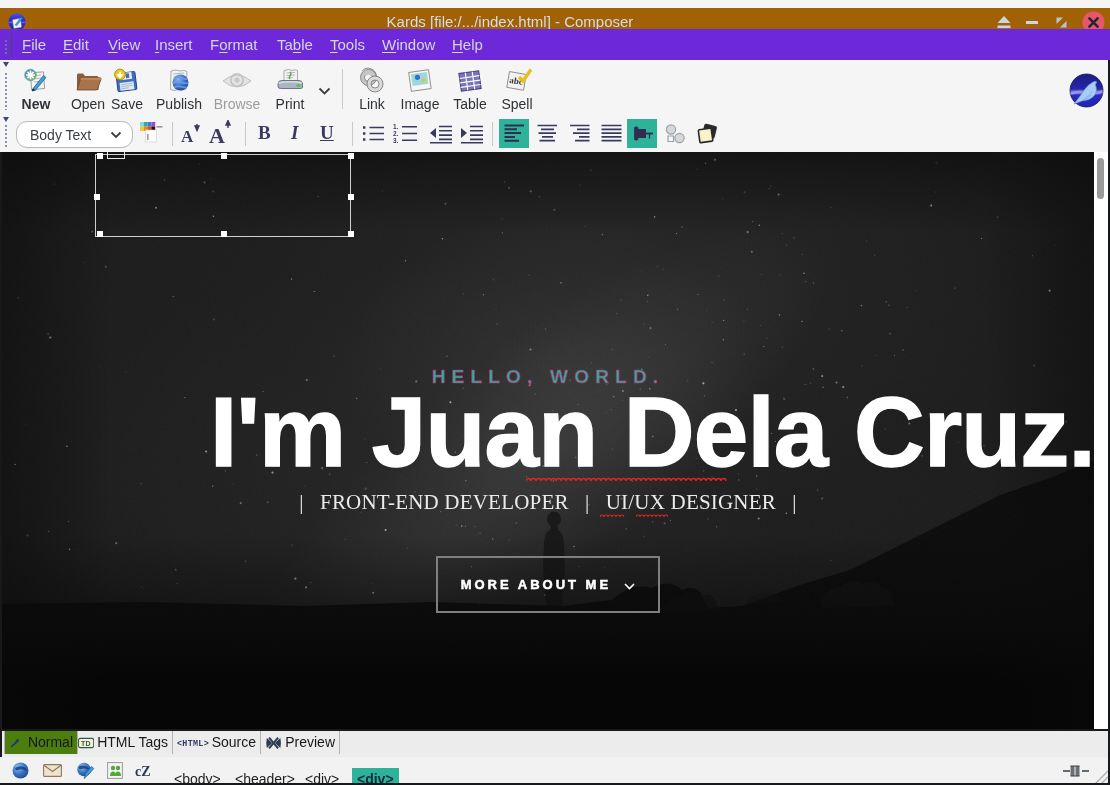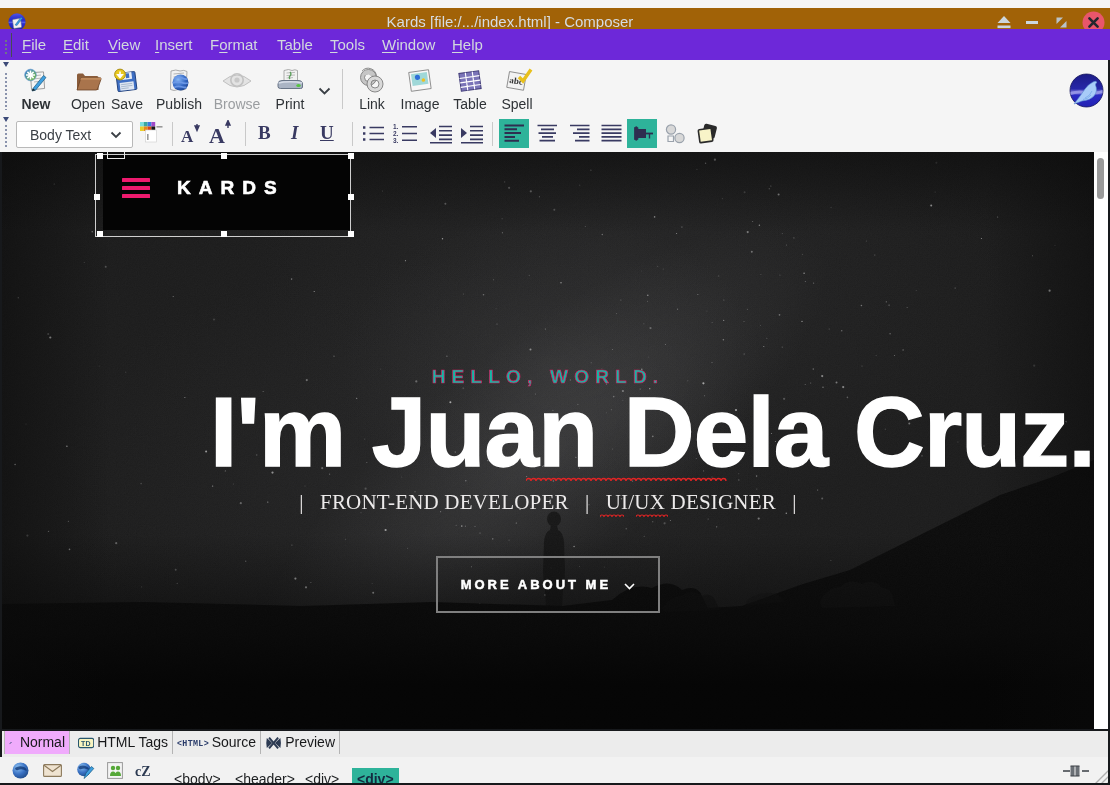--- a/index.html
+++ b/index.html
@@ -272,21 +272,21 @@
 <path d="M1.5 19 Q8 16.5 17 18 Q27 19.5 33.5 17 L33.5 20 Q26 22.5 17 21 Q8 19.5 1.5 22 Z" fill="#9a9ae8" opacity="0.85"></path>
 <path d="M5 31 Q12 22 16 16 Q19 11.5 24 9 Q27 7.5 28 9.5 Q26 10.5 26.5 12 Q29 18 25 23 Q21 27.5 13 28 Q8 30 5 31 Z" fill="#a8ccf8" stroke="#5888d0" stroke-width="0.6"></path>
 <path d="M16 25 Q21 23 23 18 M14 26.5 Q19 26 22 22" stroke="#78aae8" stroke-width="0.8" fill="none"></path>
 </svg>
 
 </div>
 
 <div class="abs" id="formatbar">
   <div class="grippy" style="left:4px; top:8px; height:24px;"></div>
     <div class="abs" style="left:3px; top:1px; width:0; height:0; border-left:3.5px solid transparent; border-right:3.5px solid transparent; border-top:5px solid #3c4a78;"></div>
-  <div class="abs" style="left:16px; top:5px; width:117px; height:27px; background:#fff; border:1px solid #b9b9b9; border-radius:2px;">
+  <div class="abs" style="left:16px; top:5px; width:117px; height:27px; background:#fff; border:1px solid #b9b9b9; border-radius:11px;">
   <span style="position:absolute; left:13px; top:5px; font-size:14px; color:#3a3f45;">Body Text</span>
   <svg style="position:absolute; right:10px; top:9px;" width="12" height="8" viewBox="0 0 12 8">
         <path d="M1.5 1.5 L6 6 L10.5 1.5" stroke="#3a3f45" stroke-width="1.8" fill="none"></path>
       </svg>
 </div>
 <svg class="abs" style="left:140px; top:6px;" width="26" height="24" viewBox="0 0 26 24">
   <rect x="0" y="0" width="3.8" height="4.5" fill="#7ae0e0"></rect>
       <rect x="3.8" y="0" width="3.8" height="4.5" fill="#3aa8a0"></rect>
       <rect x="7.6" y="0" width="3.8" height="4.5" fill="#3a7ae0"></rect>
       <rect x="11.4" y="0" width="3.8" height="4.5" fill="#a048c8"></rect>
@@ -739,26 +739,20 @@
     <path d="M0 452 L140 450 L300 454 L430 450 L560 454 L610 448 Q630 430 650 436 Q668 426 680 438 Q695 432 700 444 L706 456 L740 454 L798 433 L848 418 L898 393 L948 368 L998 343 L1048 326 L1092 308 L1092 579 L0 579 Z" fill="#070707"></path>
     <g fill="#0d0d0d" opacity="0.9">
       <path d="M818 450 q6 -14 20 -15 q10 -9 22 -3 q12 -6 20 4 q10 0 11 10 l2 8 L820 456 Z"></path>
       <path d="M660 456 q8 -12 20 -12 q10 -8 20 0 q10 -4 14 6 l4 8 L662 460 Z" opacity="0.7"></path>
       <path d="M745 448 q14 -10 30 -6 l8 8 -40 4 Z" opacity="0.5"></path>
     </g>
     <rect x="0" y="0" width="1092" height="579" filter="url(#grain)" opacity="0.04"></rect>
   </svg>
   <div class="abs" id="vignette"></div>
 
-  <div class="abs" id="logobox">
-    <div class="hambar" style="top:23px;"></div>
-    <div class="hambar" style="top:31px;"></div>
-    <div class="hambar" style="top:39px;"></div>
-    <div id="kardstext">KARDS</div>
-  </div>
   <div class="abs" id="seldash"></div>
   <div class="abs" style="left:105px; top:0px; width:18px; height:7px; border:1px solid #e8e8e8; border-top:none;"></div>
   <div class="handle" style="left:95px; top:1px;"></div>
   <div class="handle" style="left:219px; top:1px;"></div>
   <div class="handle" style="left:346px; top:1px;"></div>
   <div class="handle" style="left:92px; top:42px;"></div>
   <div class="handle" style="left:346px; top:42px;"></div>
   <div class="handle" style="left:95px; top:79px;"></div>
   <div class="handle" style="left:219px; top:79px;"></div>
   <div class="handle" style="left:346px; top:79px;"></div>
@@ -778,21 +772,21 @@
   <div class="abs hero-btn">MORE ABOUT ME &nbsp;<svg style="display:inline-block; vertical-align:-1px;" width="11" height="7" viewBox="0 0 11 7">
         <path d="M1 1 L5.5 5.5 L10 1" stroke="#fff" stroke-width="1.6" fill="none"></path>
       </svg></div>
 </div>
 <div class="abs" id="scrolltrack"></div>
 <div class="abs" id="scrollthumb"></div>
 <div class="abs" id="rightedge"></div>
 
 <div class="abs" id="tabbar">
 
-<div class="tab" style="left:4px; width:66px; background:#f0abfc; border-left:1px solid #b4b4b4;gap:8px;">
+<div class="tab" style="left:4px; width:74px; background:#4d7c0f; border-left:1px solid #b4b4b4;gap:8px;">
       <svg width="17" height="16" viewBox="0 0 17 16">
         <path d="M4.5 11 L12 2.5 Q13.5 1 15 2.5 Q16.5 4 15 5.5 L6.5 13 Q5 13.8 4 12.8 Q3.8 12 4.5 11 Z" fill="#1d3a66"></path>
         <path d="M4.2 11.5 L5.8 13.1 L2.2 15.8 Z" fill="#1d3a66"></path>
         <path d="M6 9.5 L10.5 4.5" stroke="#5a7aa6" stroke-width="1"></path>
       </svg>
       <span>Normal</span>
     </div>
 <div class="tab" style="left:74px; width:99px;">
       <svg width="22" height="14" viewBox="0 0 22 14">
         <rect x="0.7" y="0.7" width="20.6" height="12.6" rx="2.4" fill="#f8f4c0" stroke="#27566e" stroke-width="1.4"></rect>

